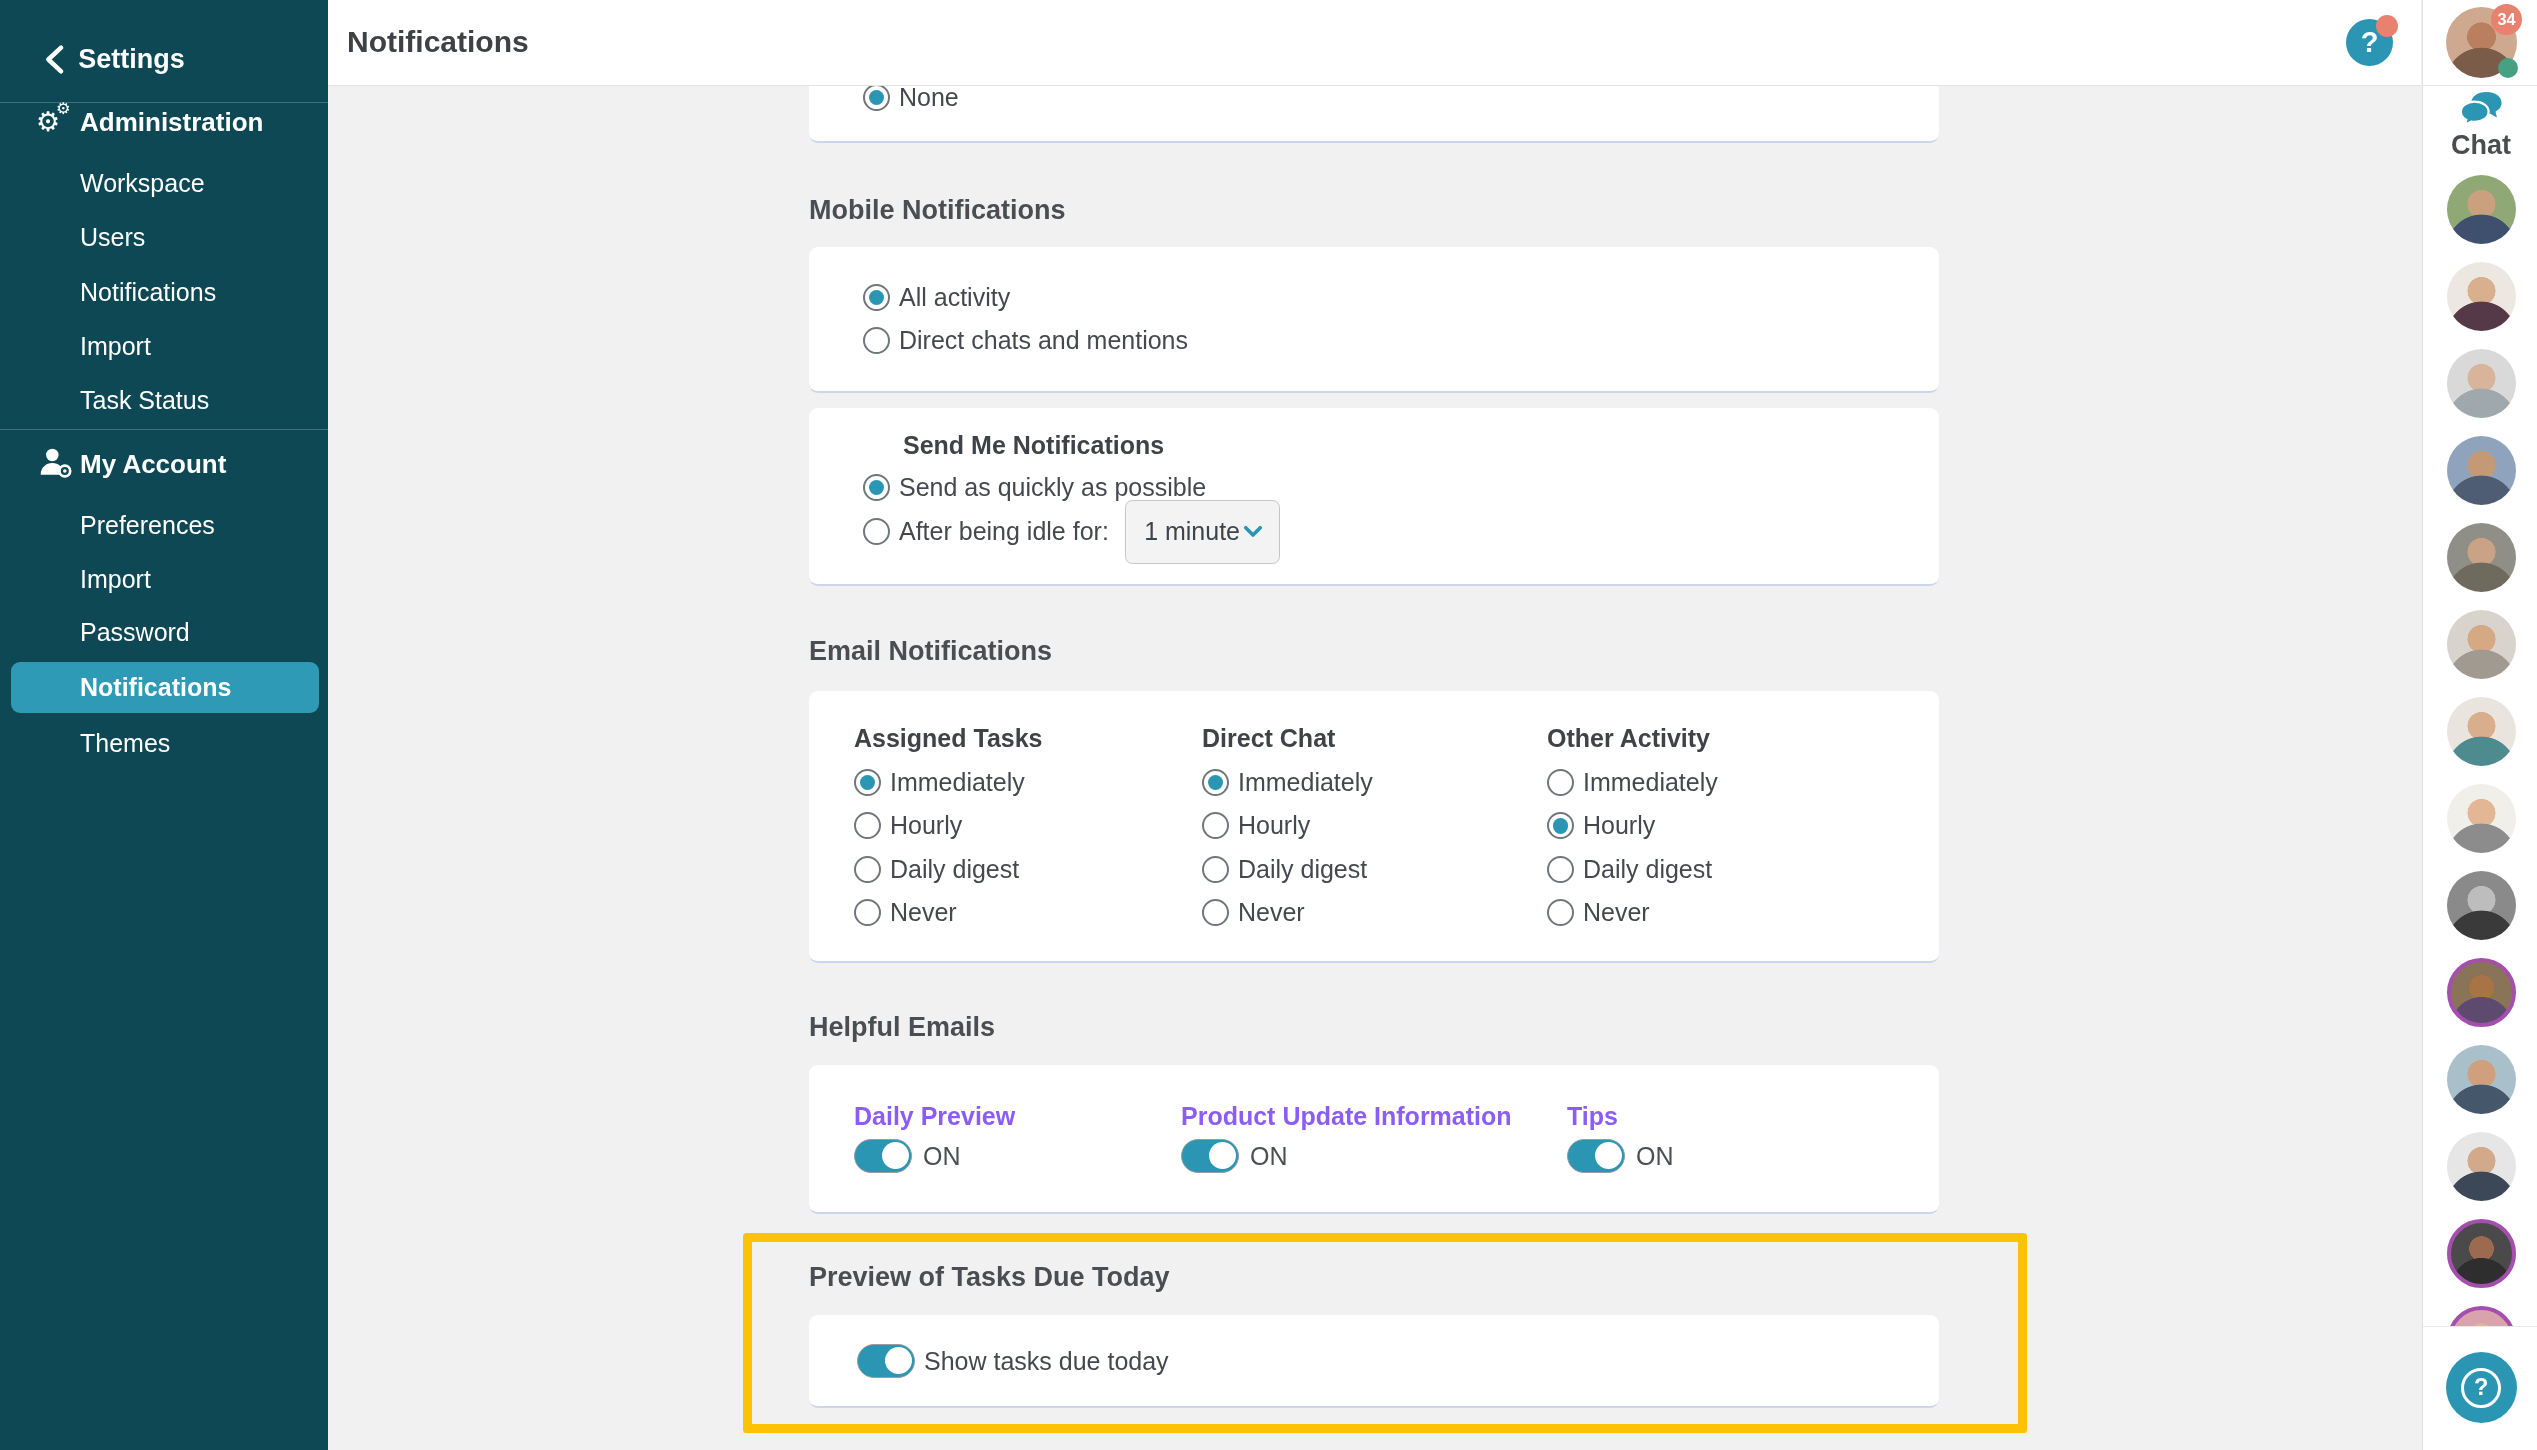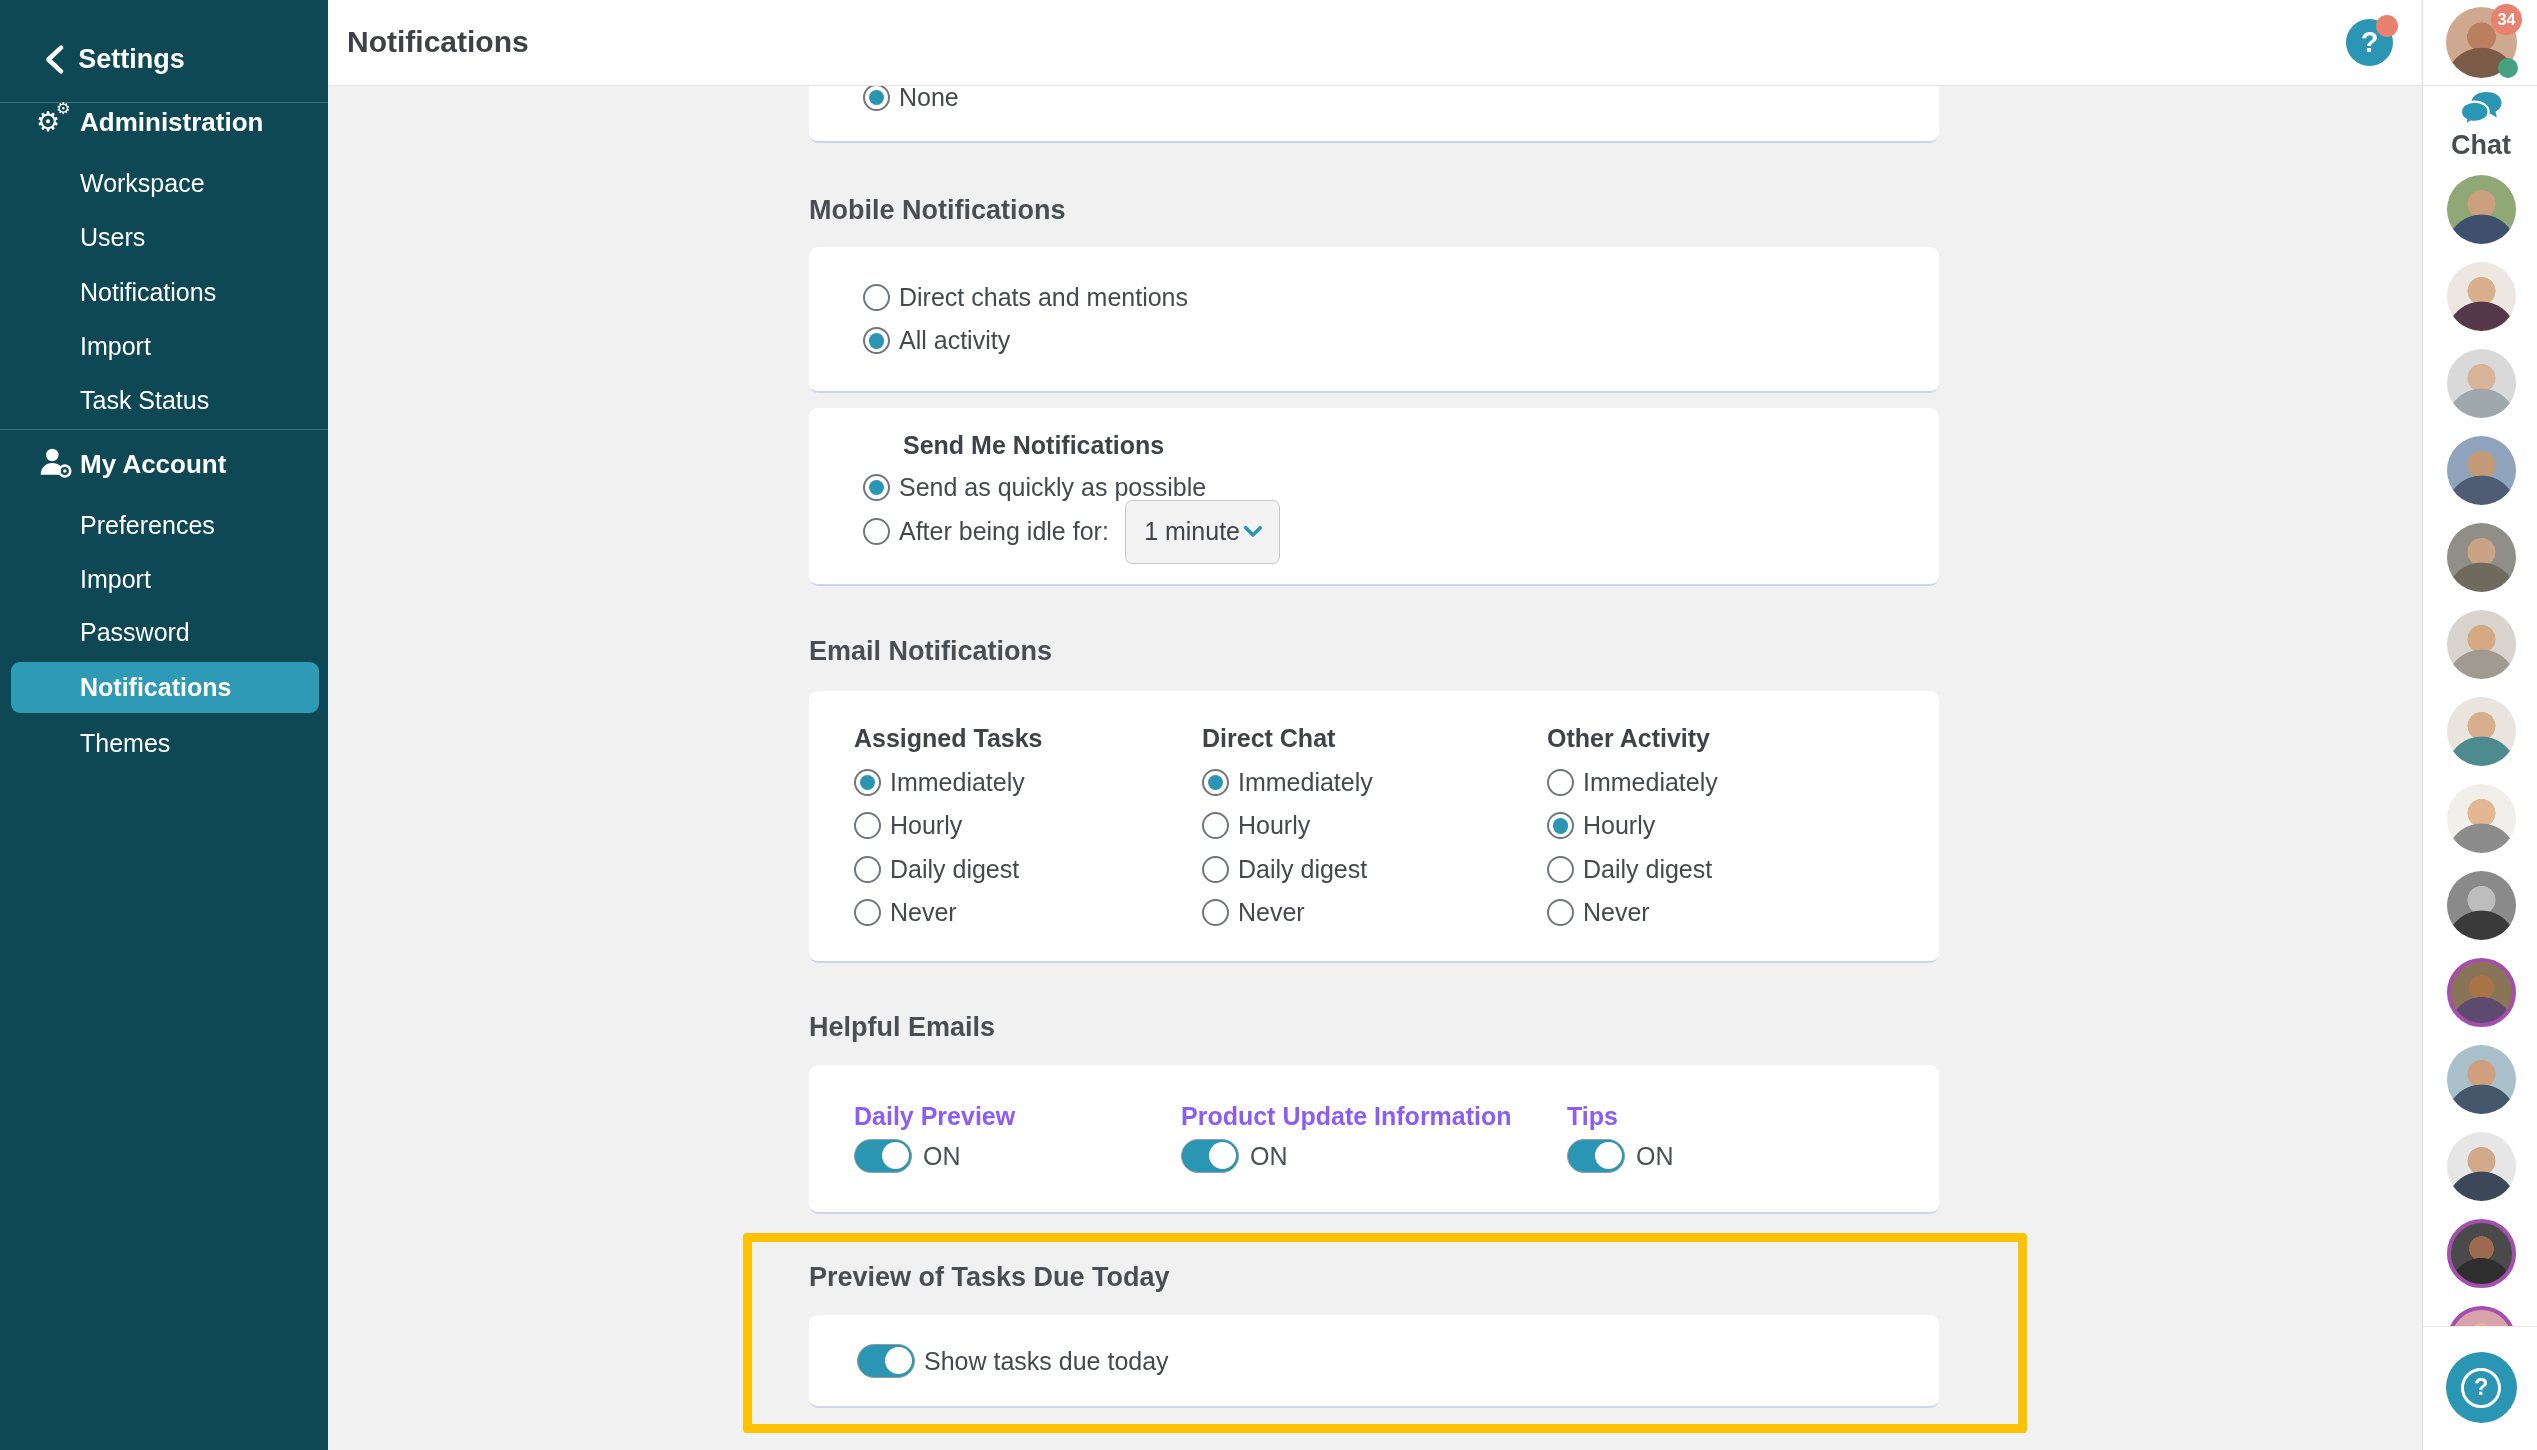--- a/index.html
+++ b/index.html
@@ -174,26 +174,26 @@
     <div class="card card-top">
       <div class="opt-row">
         <span class="radio sel"></span>
         <span class="opt-lbl">None</span>
       </div>
     </div>
 
     <div class="h2 h2-mobile">Mobile Notifications</div>
     <div class="card card-a">
       <div class="opt-row">
+        <span class="radio sel"></span>
+        <span class="opt-lbl">All activity</span>
+      </div>
+      <div class="opt-row">
         <span class="radio"></span>
         <span class="opt-lbl">Direct chats and mentions</span>
-      </div>
-      <div class="opt-row">
-        <span class="radio sel"></span>
-        <span class="opt-lbl">All activity</span>
       </div>
     </div>
 
     <div class="card card-b">
       <div class="card-heading">Send Me Notifications</div>
       <div class="opt-row row1">
         <span class="radio sel"></span>
         <span class="opt-lbl">Send as quickly as possible</span>
       </div>
       <div class="opt-row row2">

